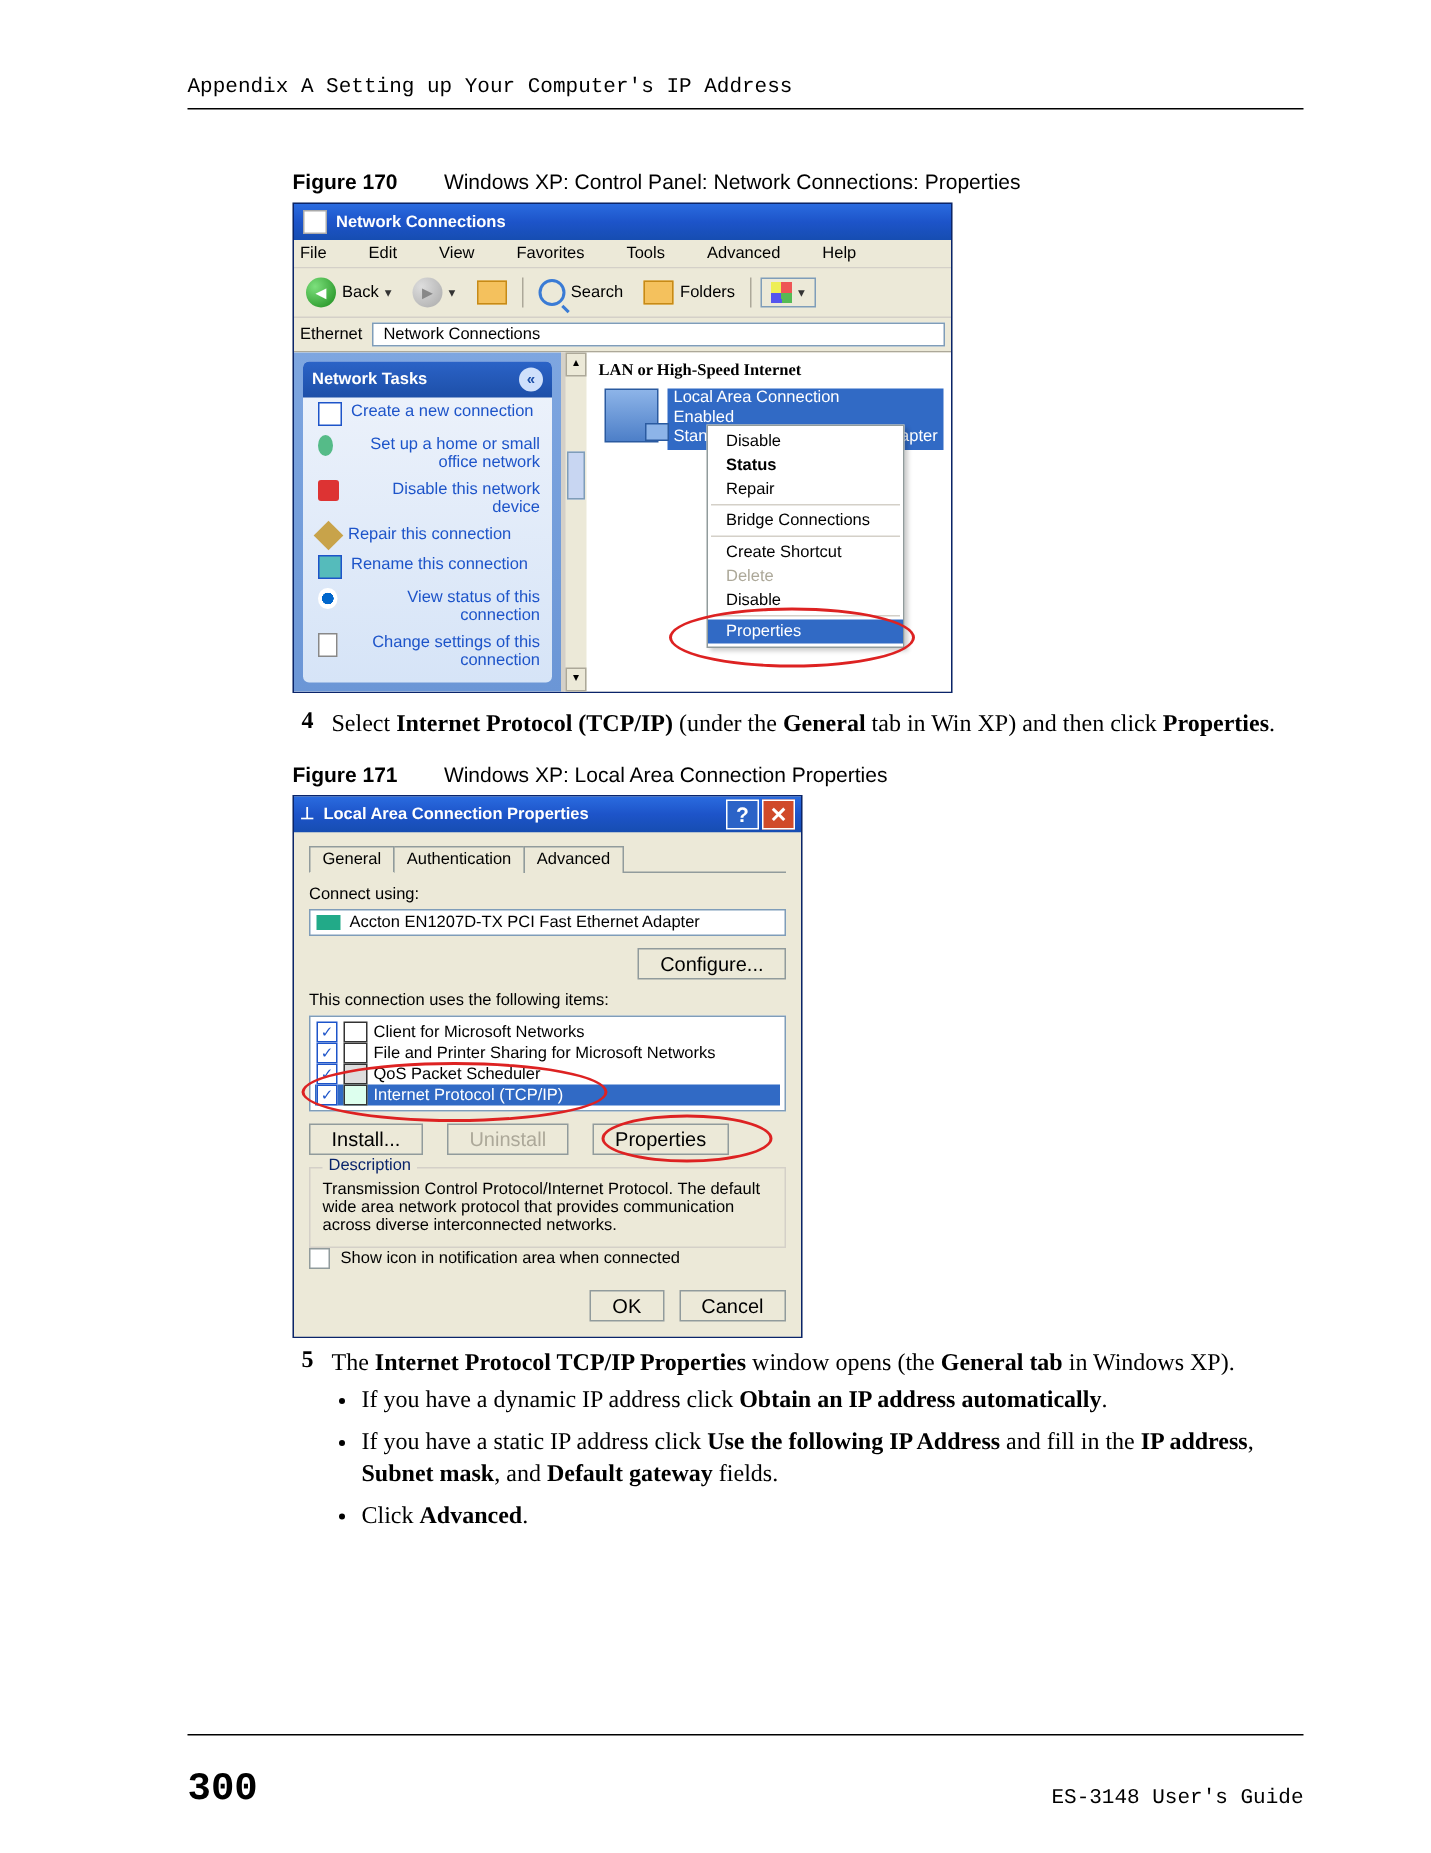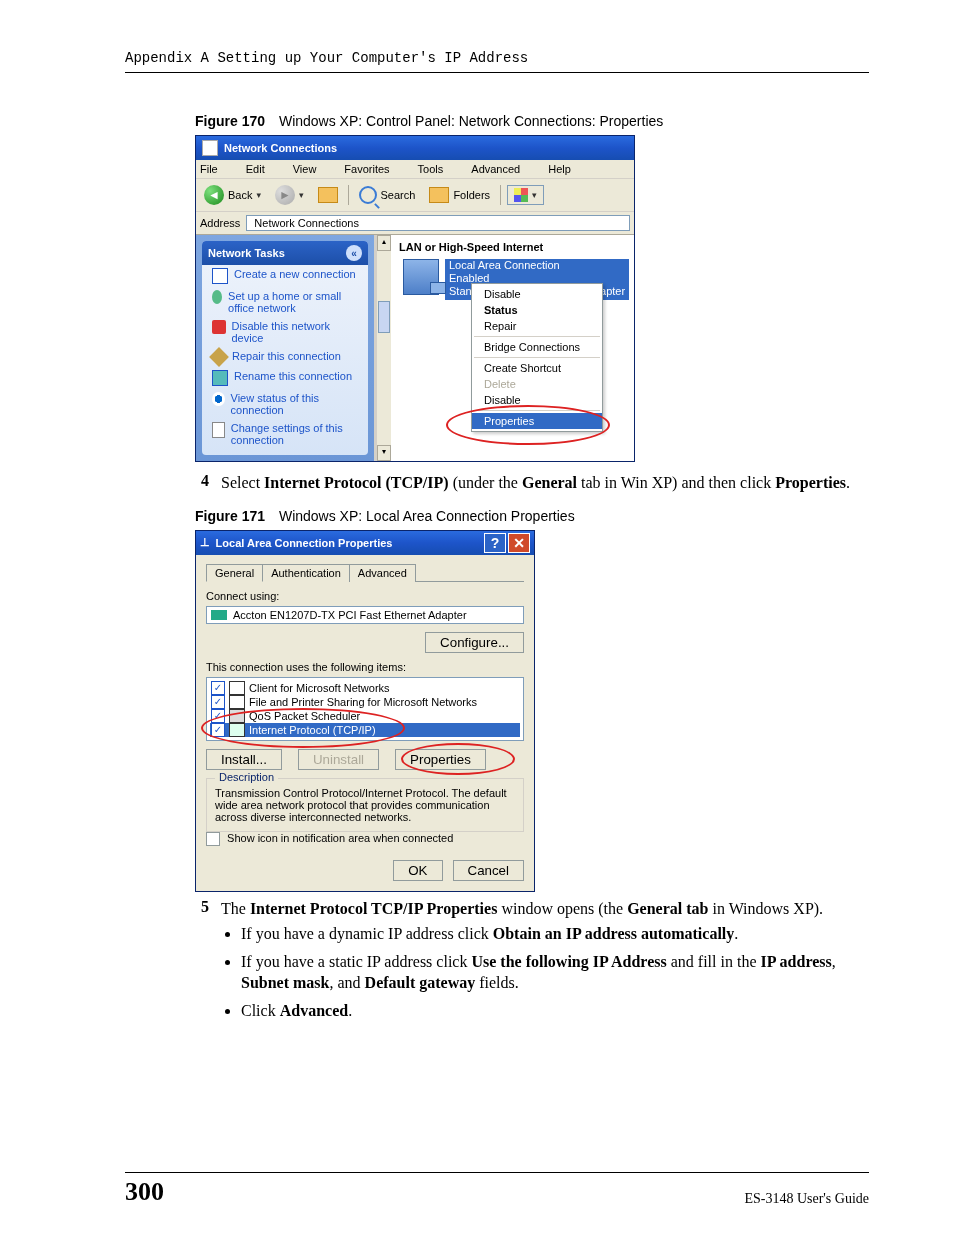--- a/index.html
+++ b/index.html
@@ -21,21 +21,21 @@
     color: #000;
     padding-bottom: 6px;
     border-bottom: 1px solid #000;
     margin-bottom: 40px;
   }
   .fig-caption {
     font-family: Arial, Helvetica, sans-serif;
     font-size: 14px;
     margin: 0 0 6px 70px;
   }
-  .fig-caption .fignum { font-weight: bold; margin-right: 10px; }
+  .fig-caption .fignum { font-weight: bold; margin-right: 27px; }
   .win {
     font-family: Tahoma, Arial, sans-serif;
     font-size: 11px;
     background: #ece9d8;
     border: 1px solid #0a246a;
     box-sizing: border-box;
   }
   .win1 { width: 440px; margin-left: 70px; margin-bottom: 10px; }
   .titlebar {
     background: linear-gradient(to bottom, #2a6bdf, #1d54c9 50%, #164db1);
@@ -100,20 +100,21 @@
     display:flex; align-items:center; gap:4px;
   }
   .explorer-body { display:flex; background:#fff; }
   .folders-pane {
     width: 180px;
     background: linear-gradient(to bottom, #7ea6e0, #6b96d6);
     padding: 6px;
     box-sizing:border-box;
     border-right: 2px solid #d4d0c8;
     position:relative;
+    text-align:right;
   }
   .scroll-track {
     width:14px; background:#ece9d8; display:flex; flex-direction:column;
     border-left:1px solid #d4d0c8;
   }
   .scroll-arrow { height:14px; border:1px solid #aca899; font-size:8px; text-align:center; line-height:12px; }
   .scroll-thumb { flex:0 0 30px; margin:50px 1px 0; background:#c8d6f2; border:1px solid #7f9db9; }
   .tasks-panel {
     background: linear-gradient(to bottom, #eef3fb, #d6e4f7);
     border-radius: 4px;
@@ -135,21 +136,21 @@
   }
   .task-item .ico { width:14px; height:14px; display:inline-block; }
   .ico-new { background:#fff; border:1px solid #1d54c9; }
   .ico-net { background:#5b8; border-radius:50%; }
   .ico-dis { background:#d33; border-radius:2px; }
   .ico-rep { background:#c8a34a; transform:rotate(45deg); }
   .ico-ren { background:#5bb; border:1px solid #1d54c9; }
   .ico-eye { background:radial-gradient(circle,#06c 40%,#fff 42%); border-radius:50%; }
   .ico-set { background:#fff; border:1px solid #888; position:relative; }
   .content-pane { flex:1; padding:4px; font-size:11px; position:relative; }
-  .cat-head { font-weight:bold; margin: 2px 0 6px 4px; }
+  .cat-head { font-weight:bold; margin: 2px 0 6px 4px; font-family: Liberation Serif, serif; }
   .lan-item { display:flex; gap:6px; margin-left:8px; }
   .lan-icon {
     width:34px; height:34px;
     background: linear-gradient(#8db4e8,#4d7fc8);
     border:1px solid #2a5aa0;
     position:relative;
   }
   .lan-icon::after {
     content:""; position:absolute; left:26px; top:22px; width:14px; height:10px;
     background:#8db4e8; border:1px solid #2a5aa0;
@@ -229,23 +230,23 @@
   }
   .groupbox .legend {
     position:absolute; top:-8px; left:8px; background:#ece9d8; padding:0 4px; color:#0a246a;
   }
   .btn-row { display:flex; gap:16px; margin-top:8px; }
   .dlg-footer-row { display:flex; justify-content:flex-end; gap:10px; margin-top:14px; }
   .cb-plain { width:12px; height:12px; border:1px solid #919b9c; display:inline-block; background:#fff; margin-right:4px; vertical-align:middle;}
   .footer {
     position:absolute; left:125px; right:85px; bottom:28px;
     border-top:1px solid #000;
-    padding-top:4px;
+    padding-top:20px;
     display:flex; justify-content:space-between; align-items:flex-end;
-    font-family: Liberation Serif, serif;
+    font-family: Liberation Mono, monospace;
   }
   .page-num {
     font-size:26px; font-weight:bold;
   }
   .guide {
     font-size:14px;
   }
 </style>
 </head>
 <body>
@@ -294,21 +295,21 @@
         <span class="icon-folder"></span>
         <span>Folders</span>
       </span>
       <span style="border-left:1px solid #aca899; height:20px;"></span>
       <span class="views-btn">
         <span class="grid-icon"></span>
         <span class="dropdown-caret">▾</span>
       </span>
     </div>
     <div class="addrbar">
-      <span>Address</span>
+      <span>Ethernet</span>
       <span class="addrbox">
         <span class="appicon"></span>
         <span>Network Connections</span>
       </span>
     </div>
     <div class="explorer-body">
       <div class="folders-pane">
         <div class="tasks-panel">
           <div class="tasks-head">
             <span>Network Tasks</span>

